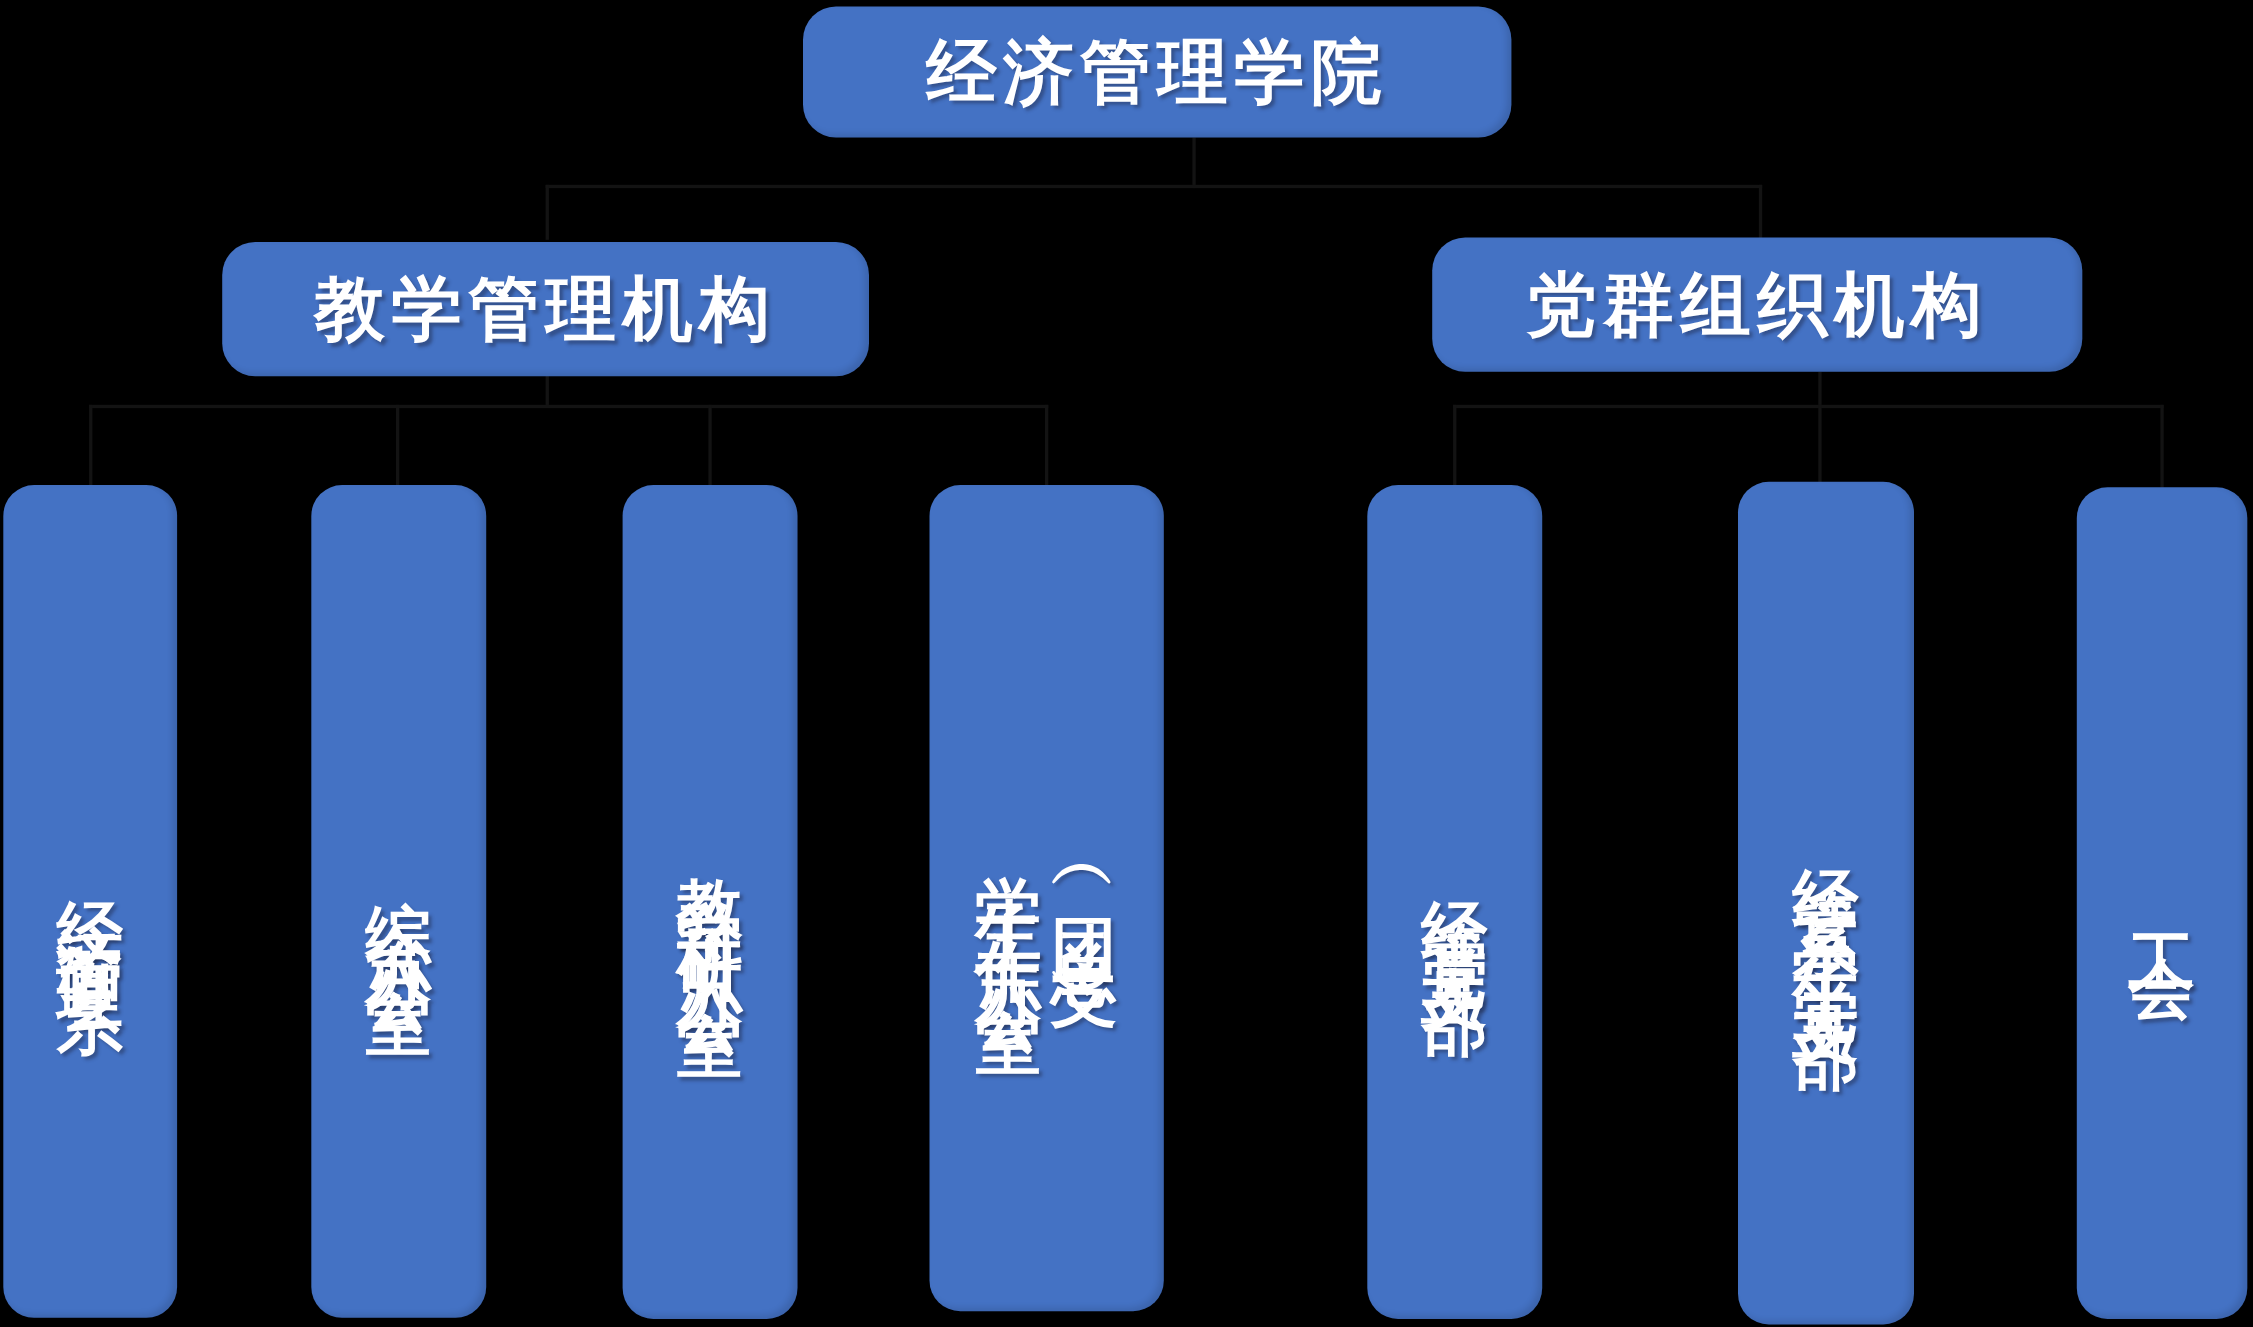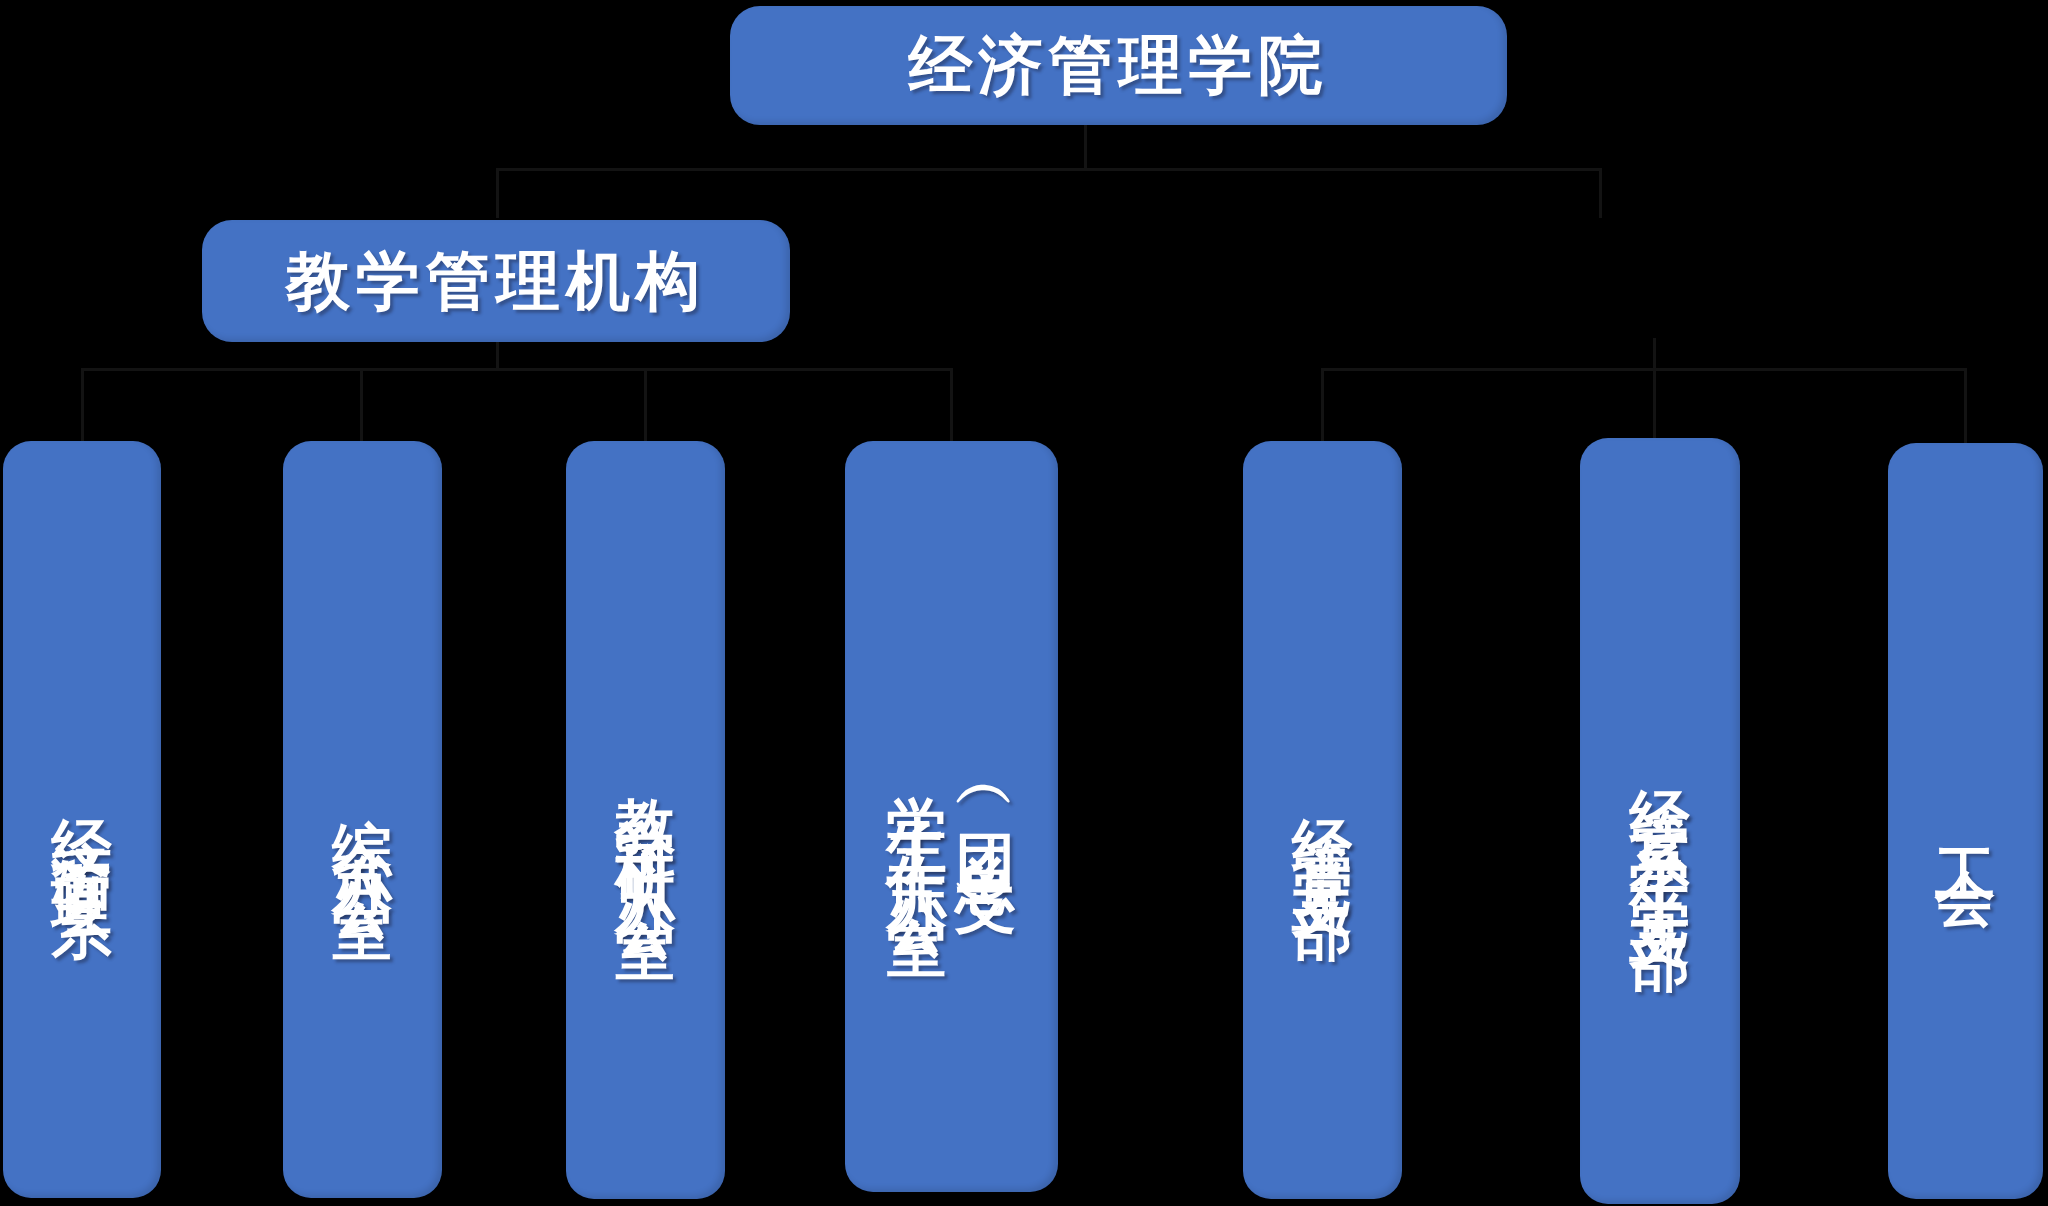--- a/index.html
+++ b/index.html
@@ -47,21 +47,21 @@
     writing-mode: vertical-rl;
     text-orientation: upright;
     letter-spacing: 20px;
     line-height: 1.05;
     display: block;
   }
   .two-col {
     gap: 6px;
   }
   
-  .pos-root      { left: 730px;  top: 6px;   width: 777px; height: 119px; }
+  .pos-root      { left: 730px;  top: 6px;   width: 644px; height: 119px; }
   .pos-branch-0  { left: 202px;  top: 220px; width: 588px; height: 122px; }
   .pos-branch-1  { left: 1302px; top: 216px; width: 591px; height: 122px; }
   .pos-unit-0    { left: 3px;    top: 441px; width: 158px; height: 757px; }
   .pos-unit-1    { left: 283px;  top: 441px; width: 159px; height: 757px; }
   .pos-unit-2    { left: 566px;  top: 441px; width: 159px; height: 758px; }
   .pos-unit-3    { left: 845px;  top: 441px; width: 213px; height: 751px; }
   .pos-unit-4    { left: 1243px; top: 441px; width: 159px; height: 758px; }
   .pos-unit-5    { left: 1580px; top: 438px; width: 160px; height: 766px; }
   .pos-unit-6    { left: 1888px; top: 443px; width: 155px; height: 756px; }
   
@@ -102,20 +102,23 @@
   <div class="cline ln-drop-u5"></div>
   <div class="cline ln-drop-u6"></div>
 
   <div class="box box-h pos-root">
     <span>经济管理学院</span>
   </div>
 
   <div class="box box-h pos-branch-0">
     <span>教学管理机构</span>
   </div>
+  <div class="box box-h pos-branch-1">
+    <span>党群组织机构</span>
+  </div>
 
   <div class="box box-v pos-unit-0">
     <span class="vtext">经济管理系</span>
   </div>
 
   <div class="box box-v pos-unit-1">
     <span class="vtext">综合办公室</span>
   </div>
 
   <div class="box box-v pos-unit-2">

